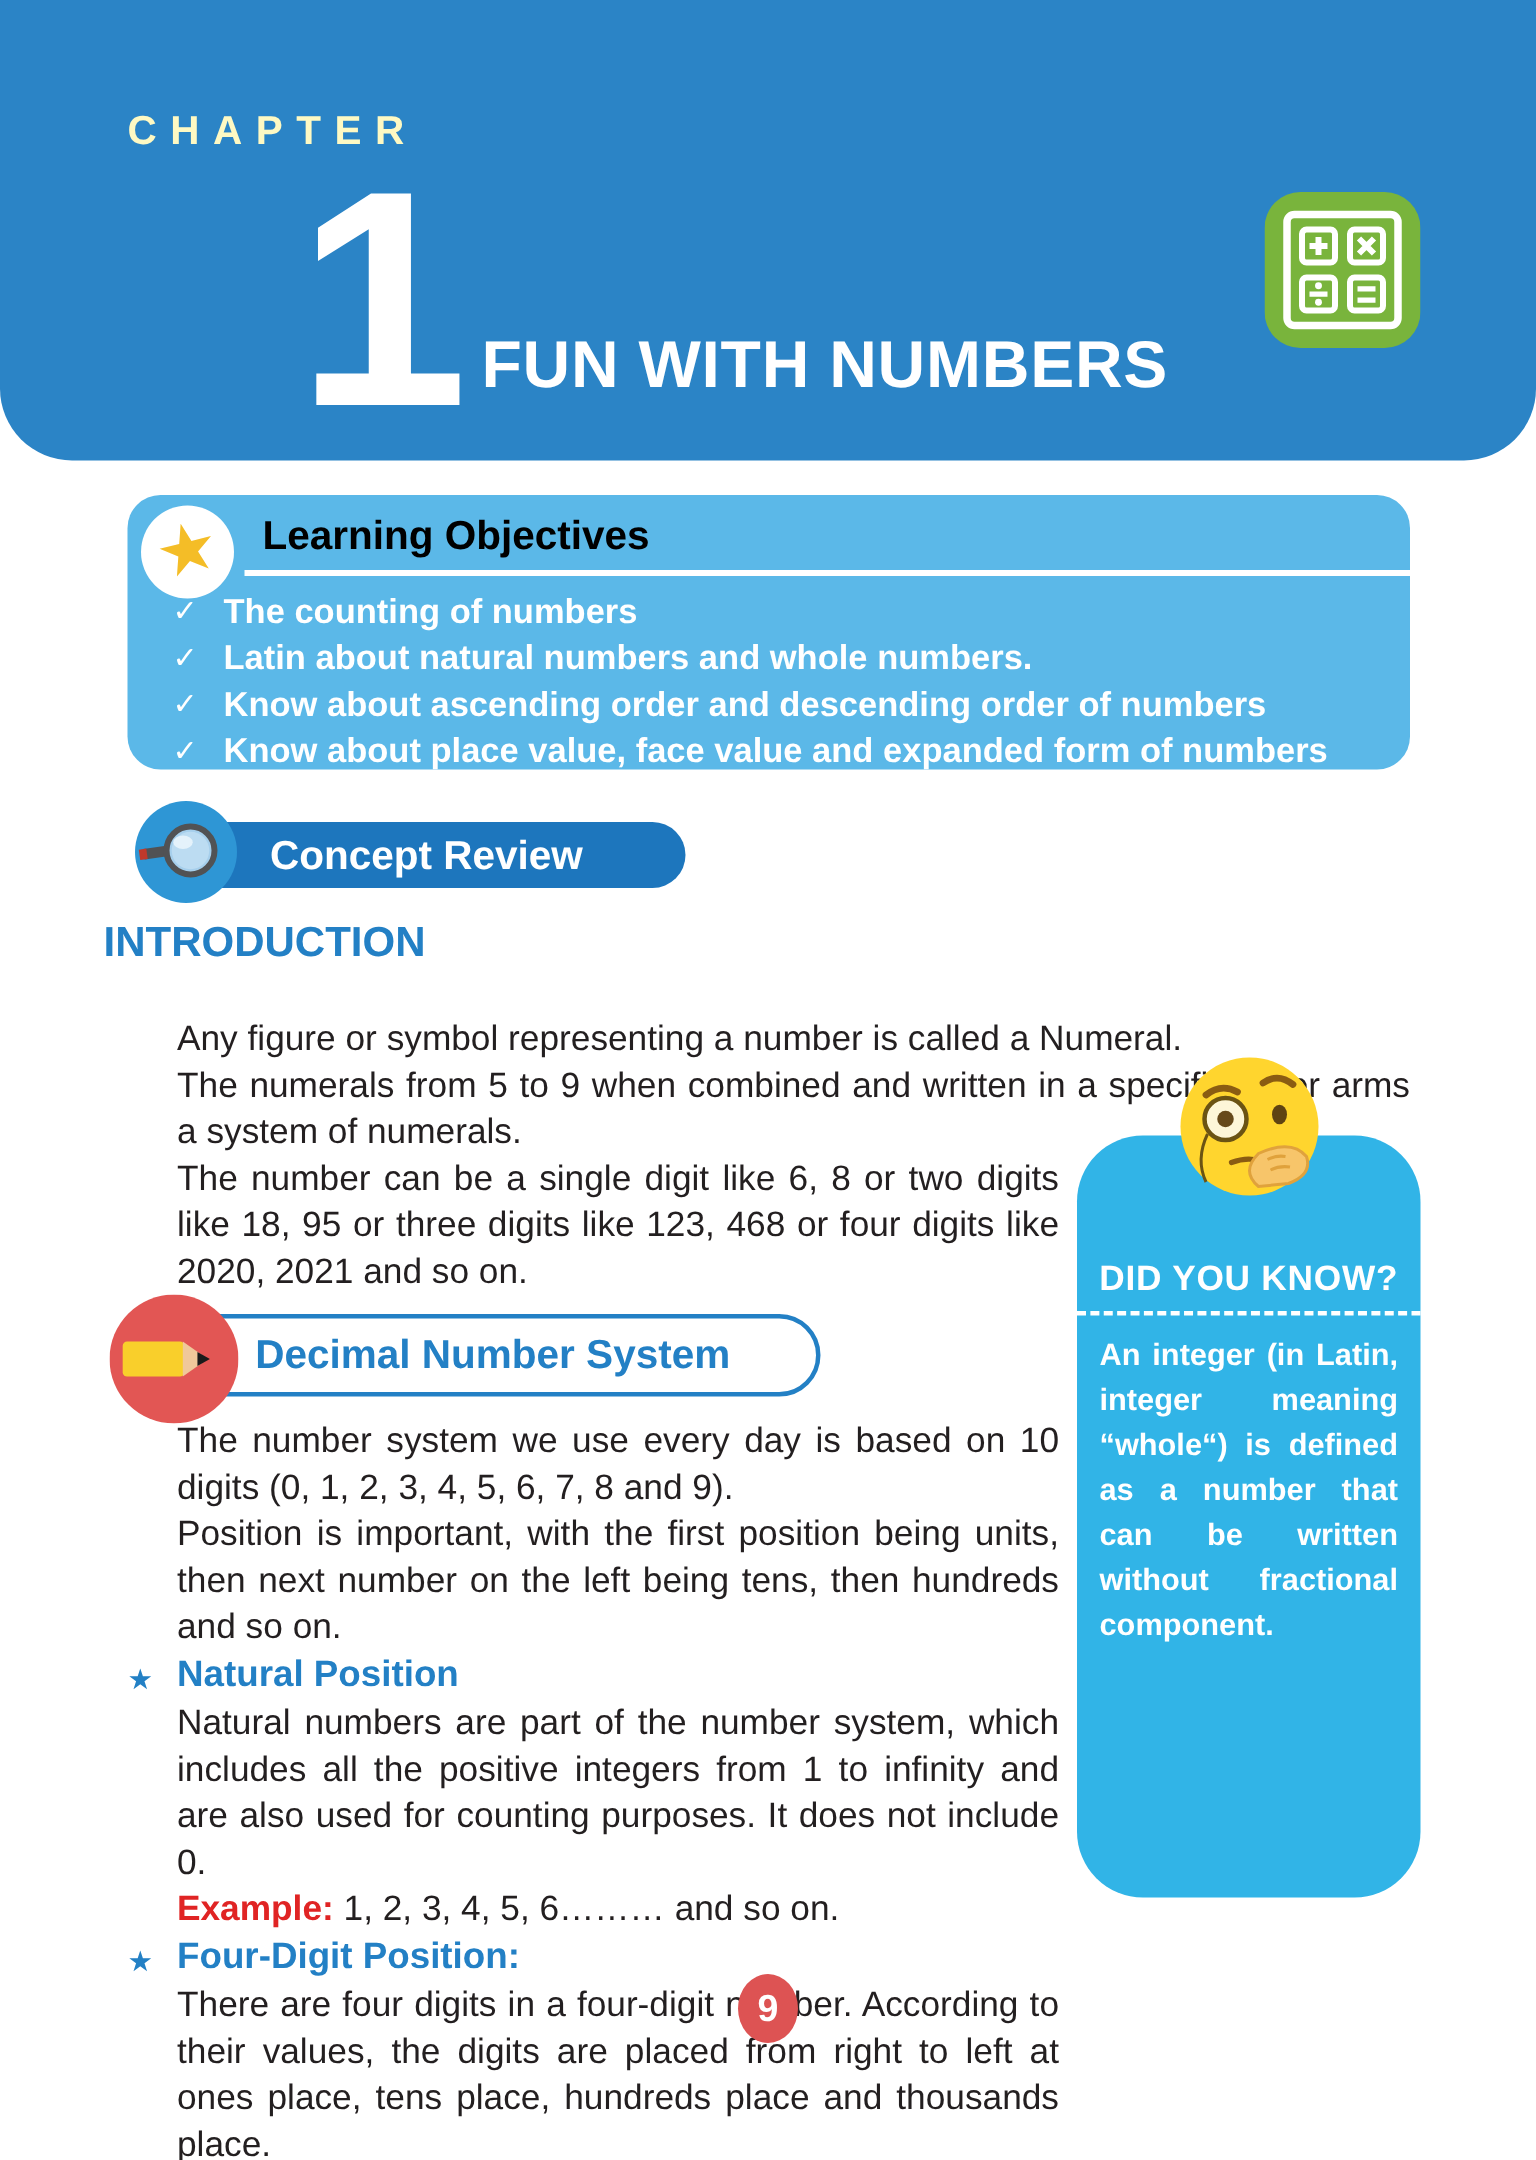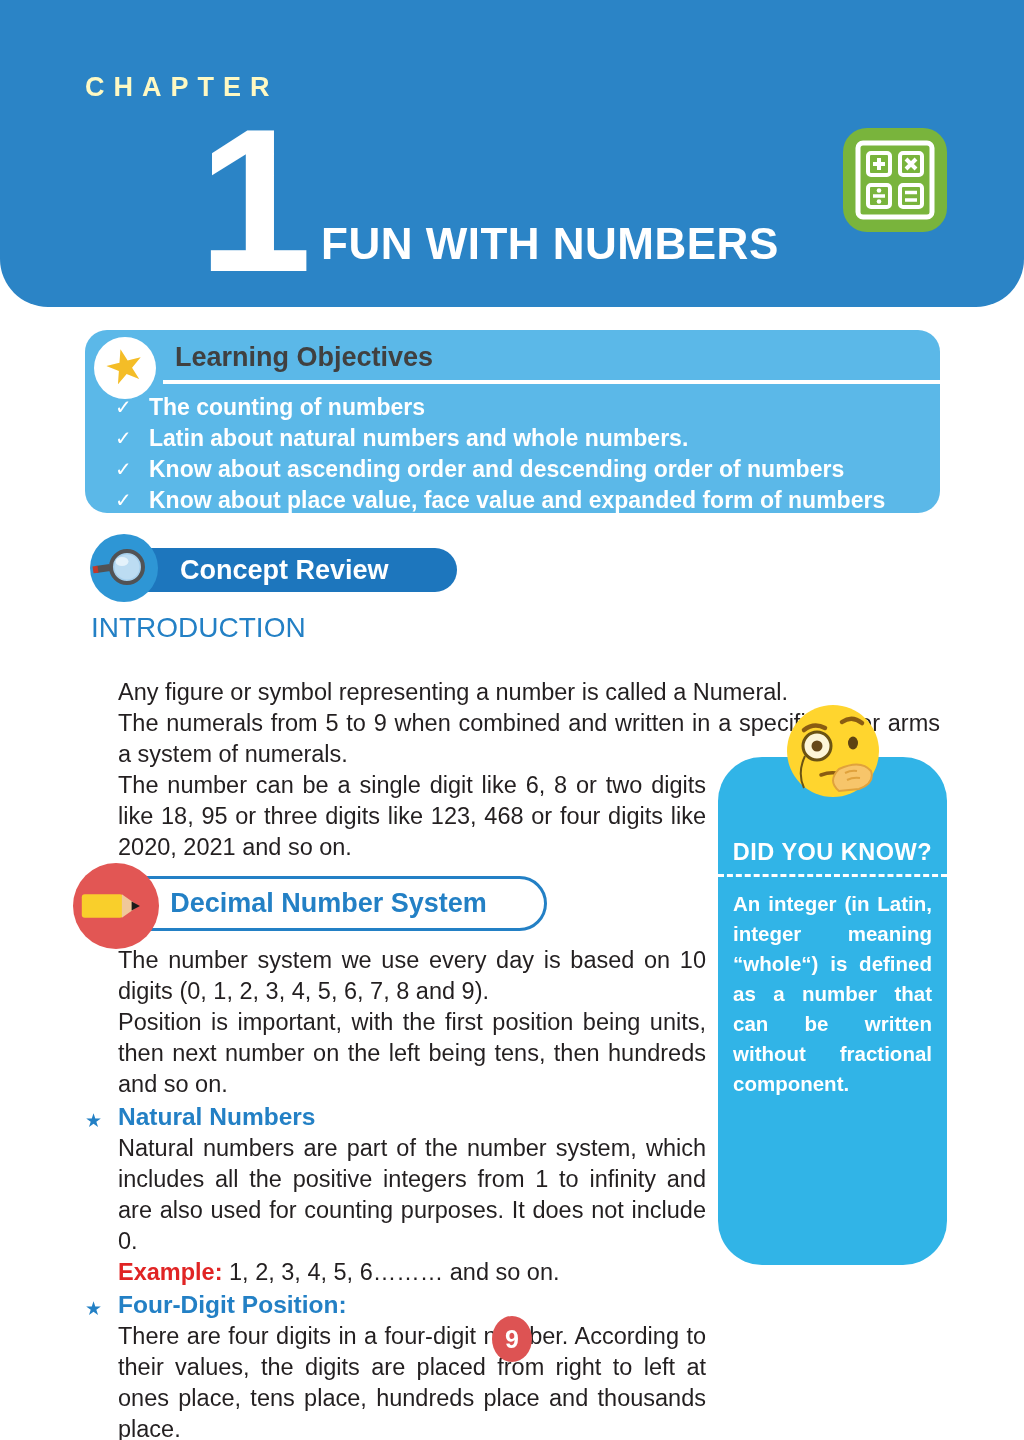--- a/index.html
+++ b/index.html
@@ -26,37 +26,37 @@
     font-size:44px;letter-spacing:0.5px;}
   .calc-icon{position:absolute;left:843px;top:128px;width:104px;height:104px;}
 
   
   .lo-panel{position:absolute;left:85px;top:330px;width:855px;height:183px;
     background:var(--panel-blue);border-radius:22px;box-sizing:border-box;}
   .lo-star-badge{position:absolute;left:9px;top:7px;width:62px;height:62px;border-radius:50%;
     background:#fff;display:flex;align-items:center;justify-content:center;}
   .lo-star-badge .star{color:var(--star-yellow);font-size:46px;line-height:1;
     transform:rotate(-14deg);margin-top:-4px;}
-  .lo-title{position:absolute;left:90px;top:12px;color:#404040;font-weight:bold;font-size:27px;}
+  .lo-title{position:absolute;left:90px;top:12px;color:#000000;font-weight:bold;font-size:27px;}
   .lo-divider{position:absolute;left:78px;right:0;top:50px;height:3.5px;background:#fff;}
   .lo-list{position:absolute;left:30px;top:62px;right:16px;}
   .lo-item{display:flex;align-items:flex-start;color:#fff;font-weight:bold;
     font-size:23px;line-height:31px;}
   .lo-item .check{width:34px;flex:0 0 34px;font-size:20px;}
 
   
   .cr-banner{position:absolute;left:108px;top:548px;width:349px;height:44px;
     background:var(--banner-blue);border-radius:23px;color:#fff;font-weight:bold;
     font-size:27px;line-height:44px;padding-left:72px;box-sizing:border-box;}
   .cr-badge{position:absolute;left:90px;top:534px;width:68px;height:68px;border-radius:50%;
     background:var(--badge-blue);}
 
   
-  .intro-heading{position:absolute;left:91px;top:612px;color:var(--heading-blue);
-    font-weight:normal;font-size:28px;}
+  .intro-heading{position:absolute;left:69px;top:612px;color:var(--heading-blue);
+    font-weight:bold;font-size:28px;}
   .content{position:absolute;left:118px;top:649px;width:822px;font-size:23.5px;
     line-height:31px;text-align:justify;margin-top:28px;}
   .content p{margin:0;}
   .narrow{width:588px;}
   .decimal-box{position:relative;margin:13px 0 14px -8px;width:437px;height:55px;
     box-sizing:border-box;border:3.5px solid var(--heading-blue);border-radius:30px;
     background:#fff;display:flex;align-items:center;justify-content:center;
     color:var(--heading-blue);font-weight:bold;font-size:27px;text-align:right;}
   .pencil-badge{position:absolute;left:-40px;top:-16px;width:86px;height:86px;}
   .sub-h{position:relative;color:var(--heading-blue);font-weight:bold;font-size:24.5px;
@@ -161,21 +161,21 @@
       <polygon points="60,39.3 68.5,44 60,48.7" fill="#1a1a1a"></polygon>
     </svg>
     <span>Decimal Number System</span>
   </div>
 
   <p class="narrow">The number system we use every day is based on 10 digits (0, 1, 2, 3, 4, 5, 6, 7, 8 and 9).</p>
   <p class="narrow">Position is important, with the first position being units, then next number on the left being tens, then hundreds and so on.</p>
 
   <div class="sub-h">
     <span class="star-bullet glyph">★</span>
-    <span>Natural Numbers</span>
+    <span>Natural Position</span>
   </div>
   <p class="narrow">Natural numbers are part of the number system, which includes all the positive integers from 1 to infinity and are also used for counting purposes. It does not include 0.</p>
   <p class="narrow">
     <span class="example-label">Example:</span>
     <span>1, 2, 3, 4, 5, 6……… and so on.</span>
   </p>
 
   <div class="sub-h">
     <span class="star-bullet glyph">★</span>
     <span>Four-Digit Position:</span>

